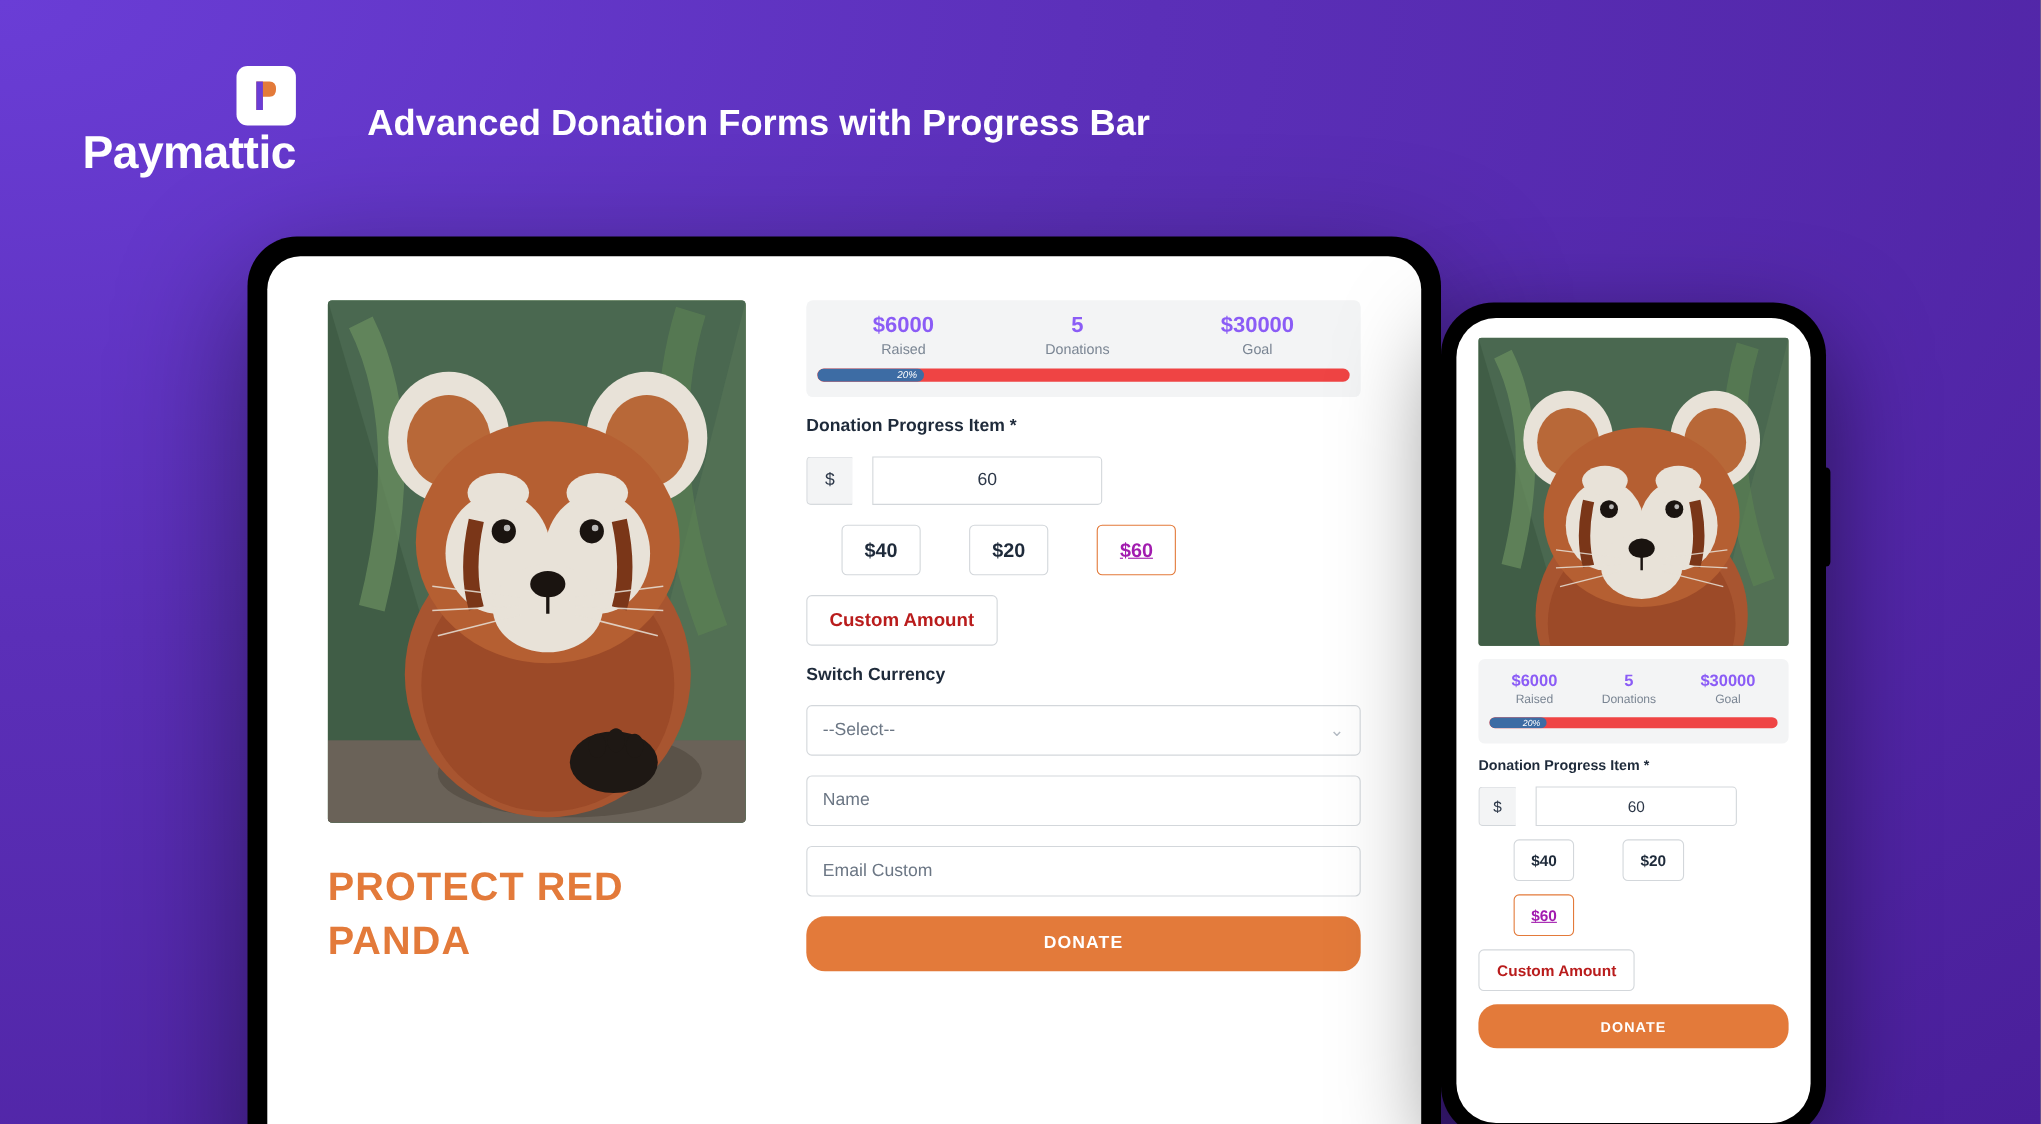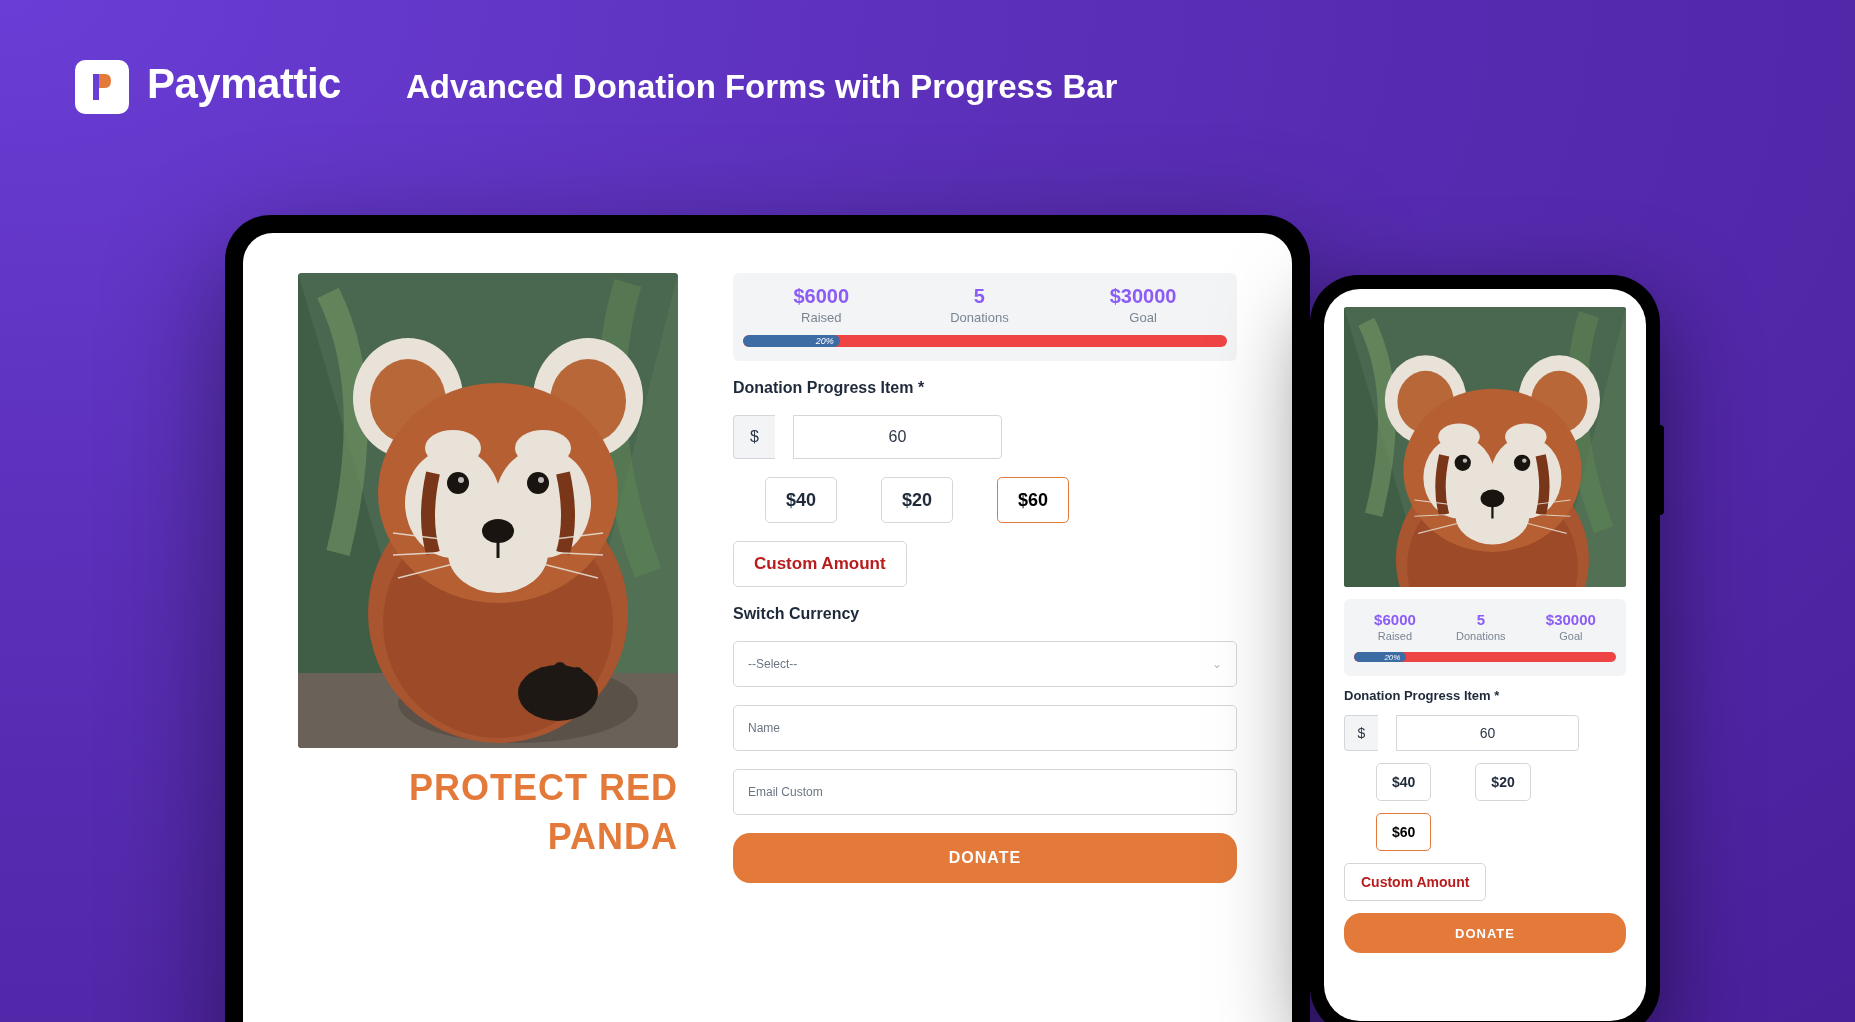--- a/index.html
+++ b/index.html
@@ -6,21 +6,21 @@
 body {
   width:1855px; height:1022px;
   background: radial-gradient(ellipse at top left, #6a3dd6 0%, #5b2fb8 40%, #4a1f9a 100%);
   font-family: -apple-system, BlinkMacSystemFont, "Segoe UI", Helvetica, Arial, sans-serif;
   overflow:hidden;
   position:relative;
 }
 
 
 .header { display:flex; align-items:center; padding:60px 75px 0; gap:65px; }
-.logo-box { display:flex; align-items:flex-start; gap:18px; }
+.logo-box { display:flex; align-items:flex-end; gap:1px;flex-direction:column; }
 .logo-mark {
   width:54px; height:54px; background:#fff; border-radius:10px;
   display:flex; align-items:center; justify-content:center;
 }
 .logo-mark svg { width:30px; height:30px; }
 .logo-text { color:#fff; font-size:42px; font-weight:700; letter-spacing:-0.5px; }
 .headline { color:#fff; font-size:33px; font-weight:700; }
 
 
 .tablet {
@@ -35,22 +35,22 @@
   overflow:hidden; position:relative;
   padding:40px 55px;
   display:flex; gap:55px;
 }
 .tablet-left { flex:0 0 380px; display:flex; flex-direction:column; align-items:center; }
 .hero-img-t {
   width:380px; height:475px; border-radius:4px; overflow:hidden; position:relative;
   background: linear-gradient(135deg, #4a7050 0%, #6b8a5e 30%, #3d5540 70%);
 }
 .hero-title {
-  margin-top:16px; color:#e37a3a; font-size:36px; font-weight:800;
-  text-align:right; letter-spacing:1px; line-height:1.35;
+  margin-top:34px; color:#e37a3a; font-size:36px; font-weight:800;
+  text-align:left; letter-spacing:1px; line-height:1.35;
 }
 .tablet-right { flex:1; display:flex; flex-direction:column; gap:18px; }
 
 
 .phone {
   position:absolute; right:195px; top:275px;
   width:350px; height:760px;
   background:#000; border-radius:48px;
   padding:14px;
   box-shadow: 0 30px 90px rgba(0,0,0,.5);
@@ -100,32 +100,32 @@
 }
 .phone .amt-prefix { width:34px; font-size:14px; }
 .phone .amt-input { flex:0 0 140px; height:36px; font-size:14px; }
 
 .amt-buttons { display:flex; gap:12px; flex-wrap:wrap; }
 .amt-btn {
   height:46px; padding:0 20px; border:1px solid #d3d7db; background:#fff;
   border-radius:5px; font-size:18px; font-weight:700; color:#1e2a3a;
   display:flex; align-items:center; justify-content:center; cursor:pointer;margin-left:32px;
 }
-.amt-btn.sel { border-color:#e37a3a; color:#000000; }
+.amt-btn.sel { border-color:#e37a3a; color:#a21caf;text-decoration:underline; }
 .phone .amt-btn { height:38px; padding:0 15px; font-size:14px; }
 .custom-btn {
   height:46px; padding:0 20px; border:1px solid #d3d7db; background:#fff;
   border-radius:5px; font-size:17px; font-weight:700; color:#b91c1c;
   display:flex; align-items:center; cursor:pointer; width:fit-content;
 }
 .phone .custom-btn { height:38px; padding:0 16px; font-size:14px; }
 
 .select, .txt-input {
   height:46px; border:1px solid #d3d7db; border-radius:5px; width:100%;
-  padding:0 14px; font-size:12px; color:#6b7684; background:#fff;
+  padding:0 14px; font-size:16px; color:#6b7684; background:#fff;
   display:flex; align-items:center; justify-content:space-between;gap:16px;
 }
 .chev { color:#b5bcc4; }
 
 .donate-btn {
   height:50px; background:#e37a3a; color:#fff; font-size:16px; font-weight:700;
   border:none; border-radius:17px; width:100%; letter-spacing:1px; cursor:pointer;
 }
 .phone .donate-btn { height:40px; font-size:13px; }
 

